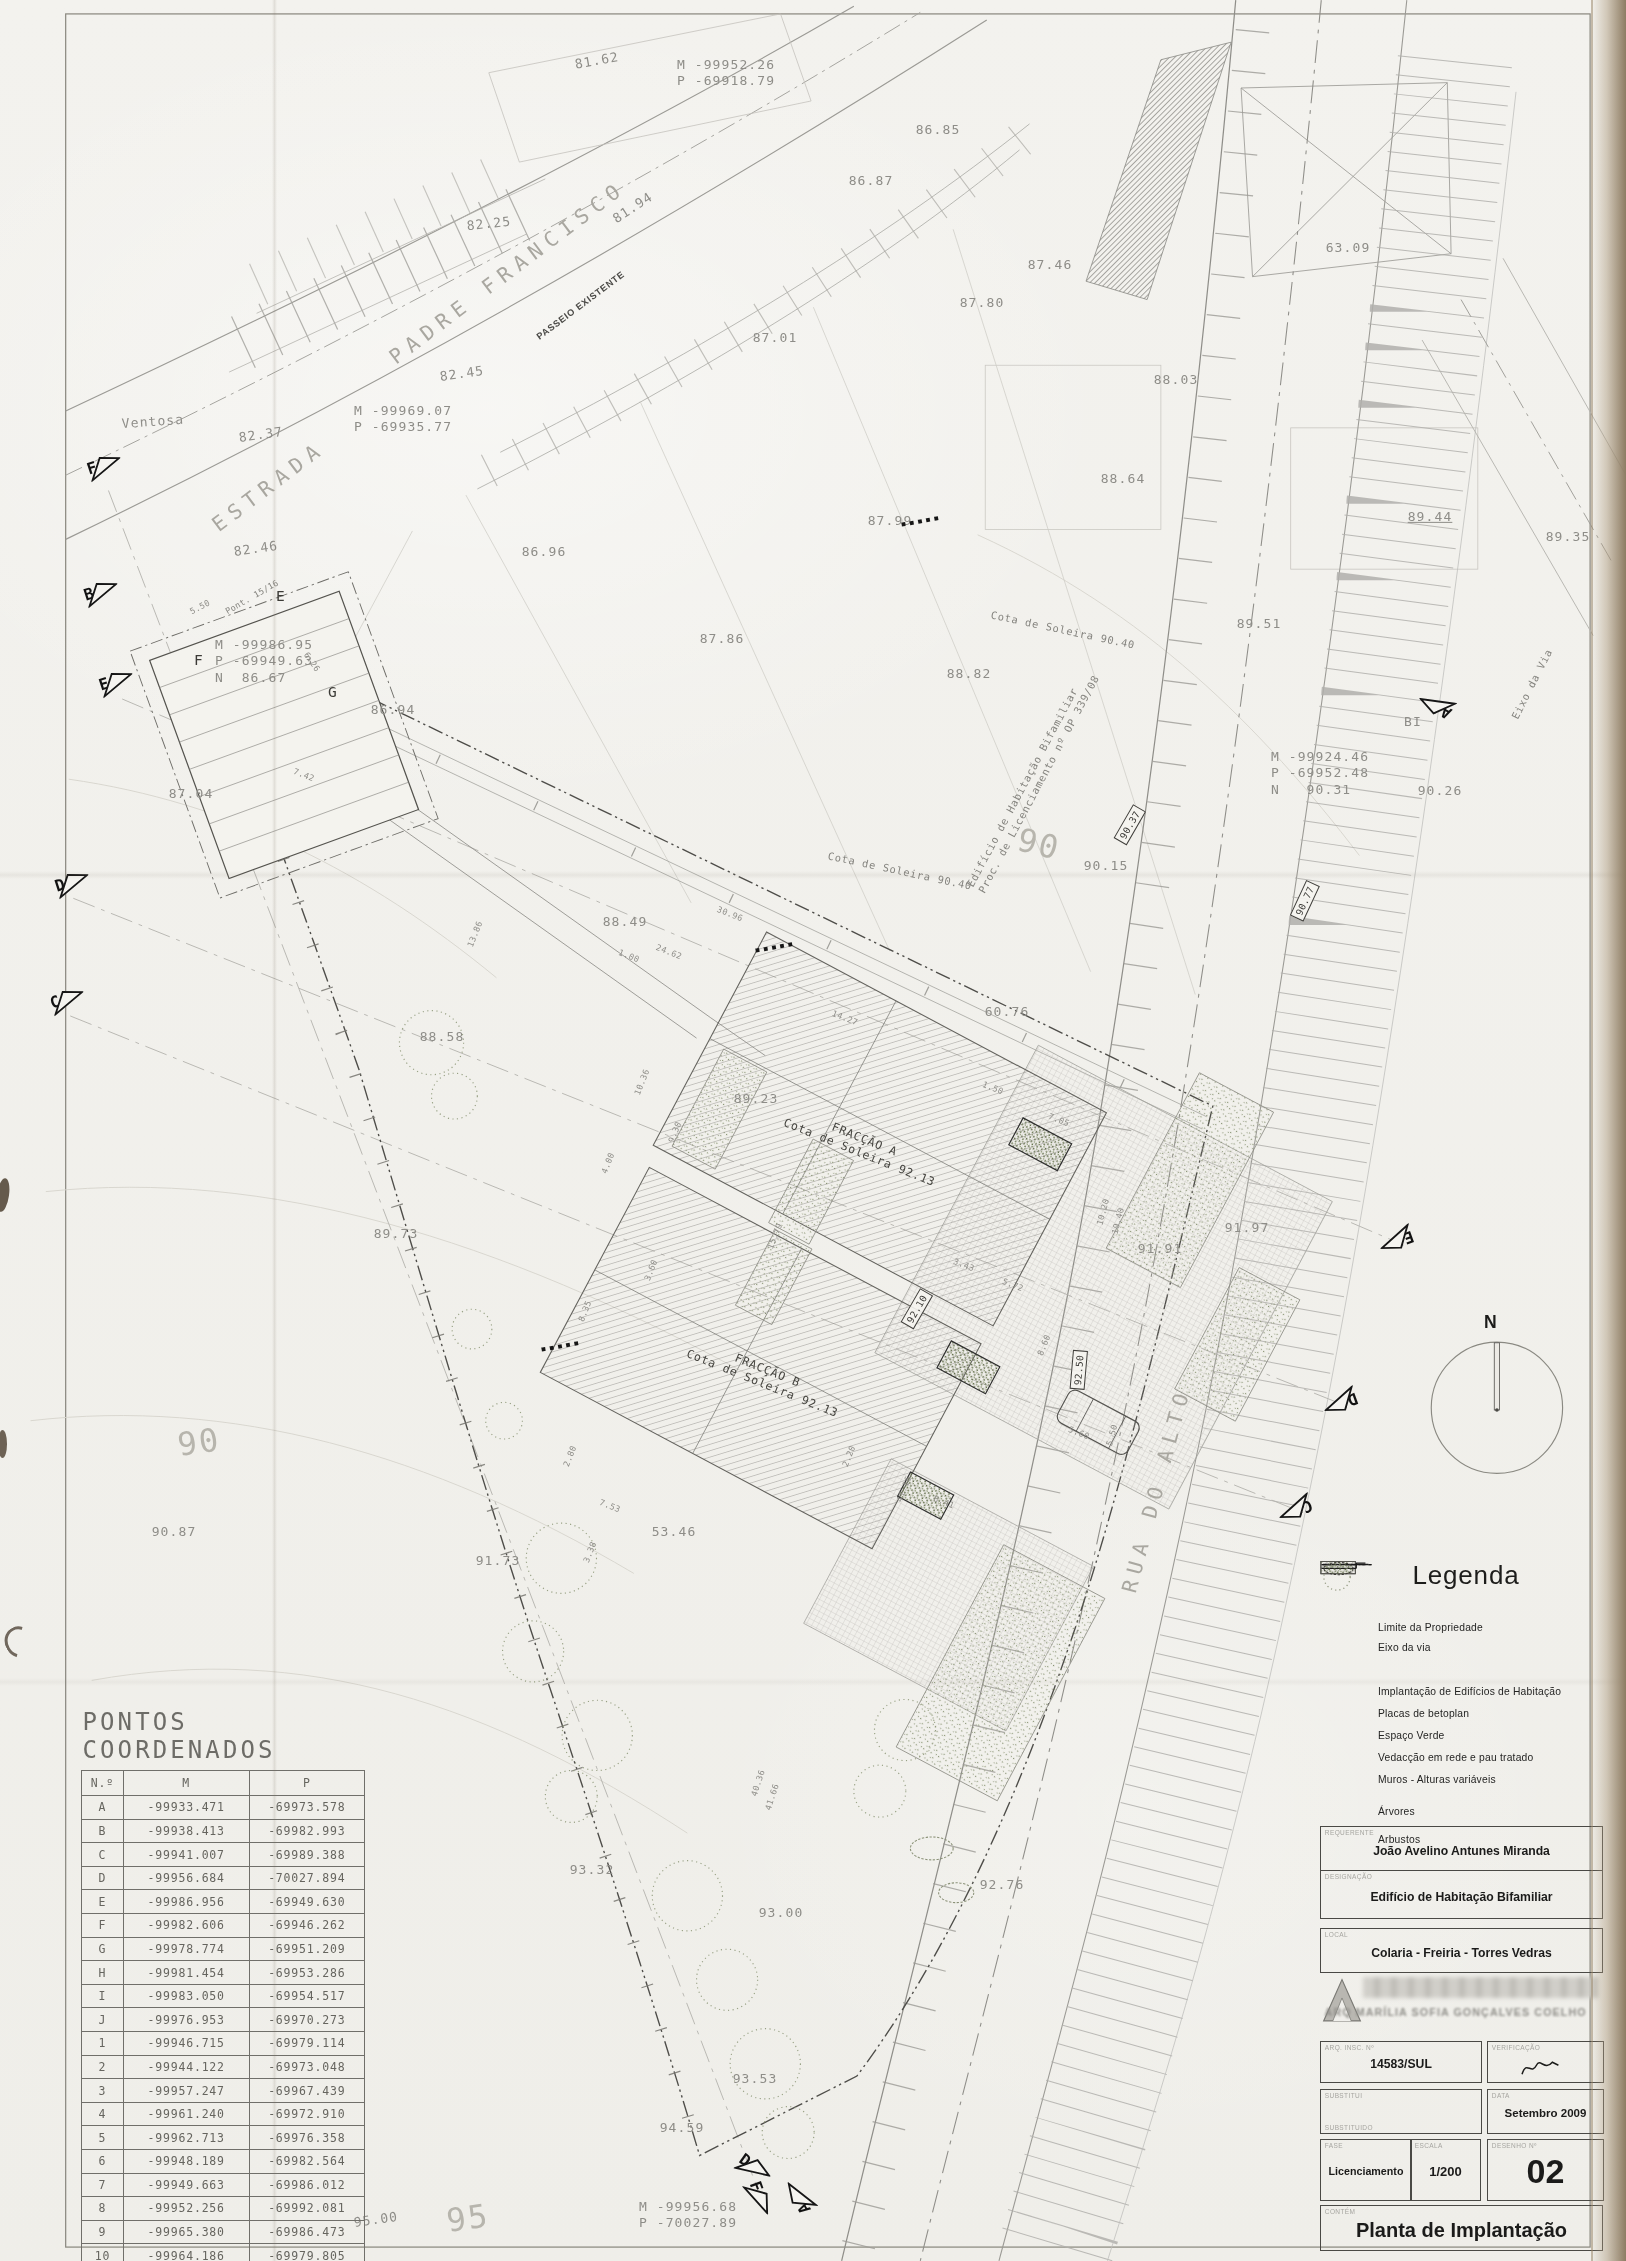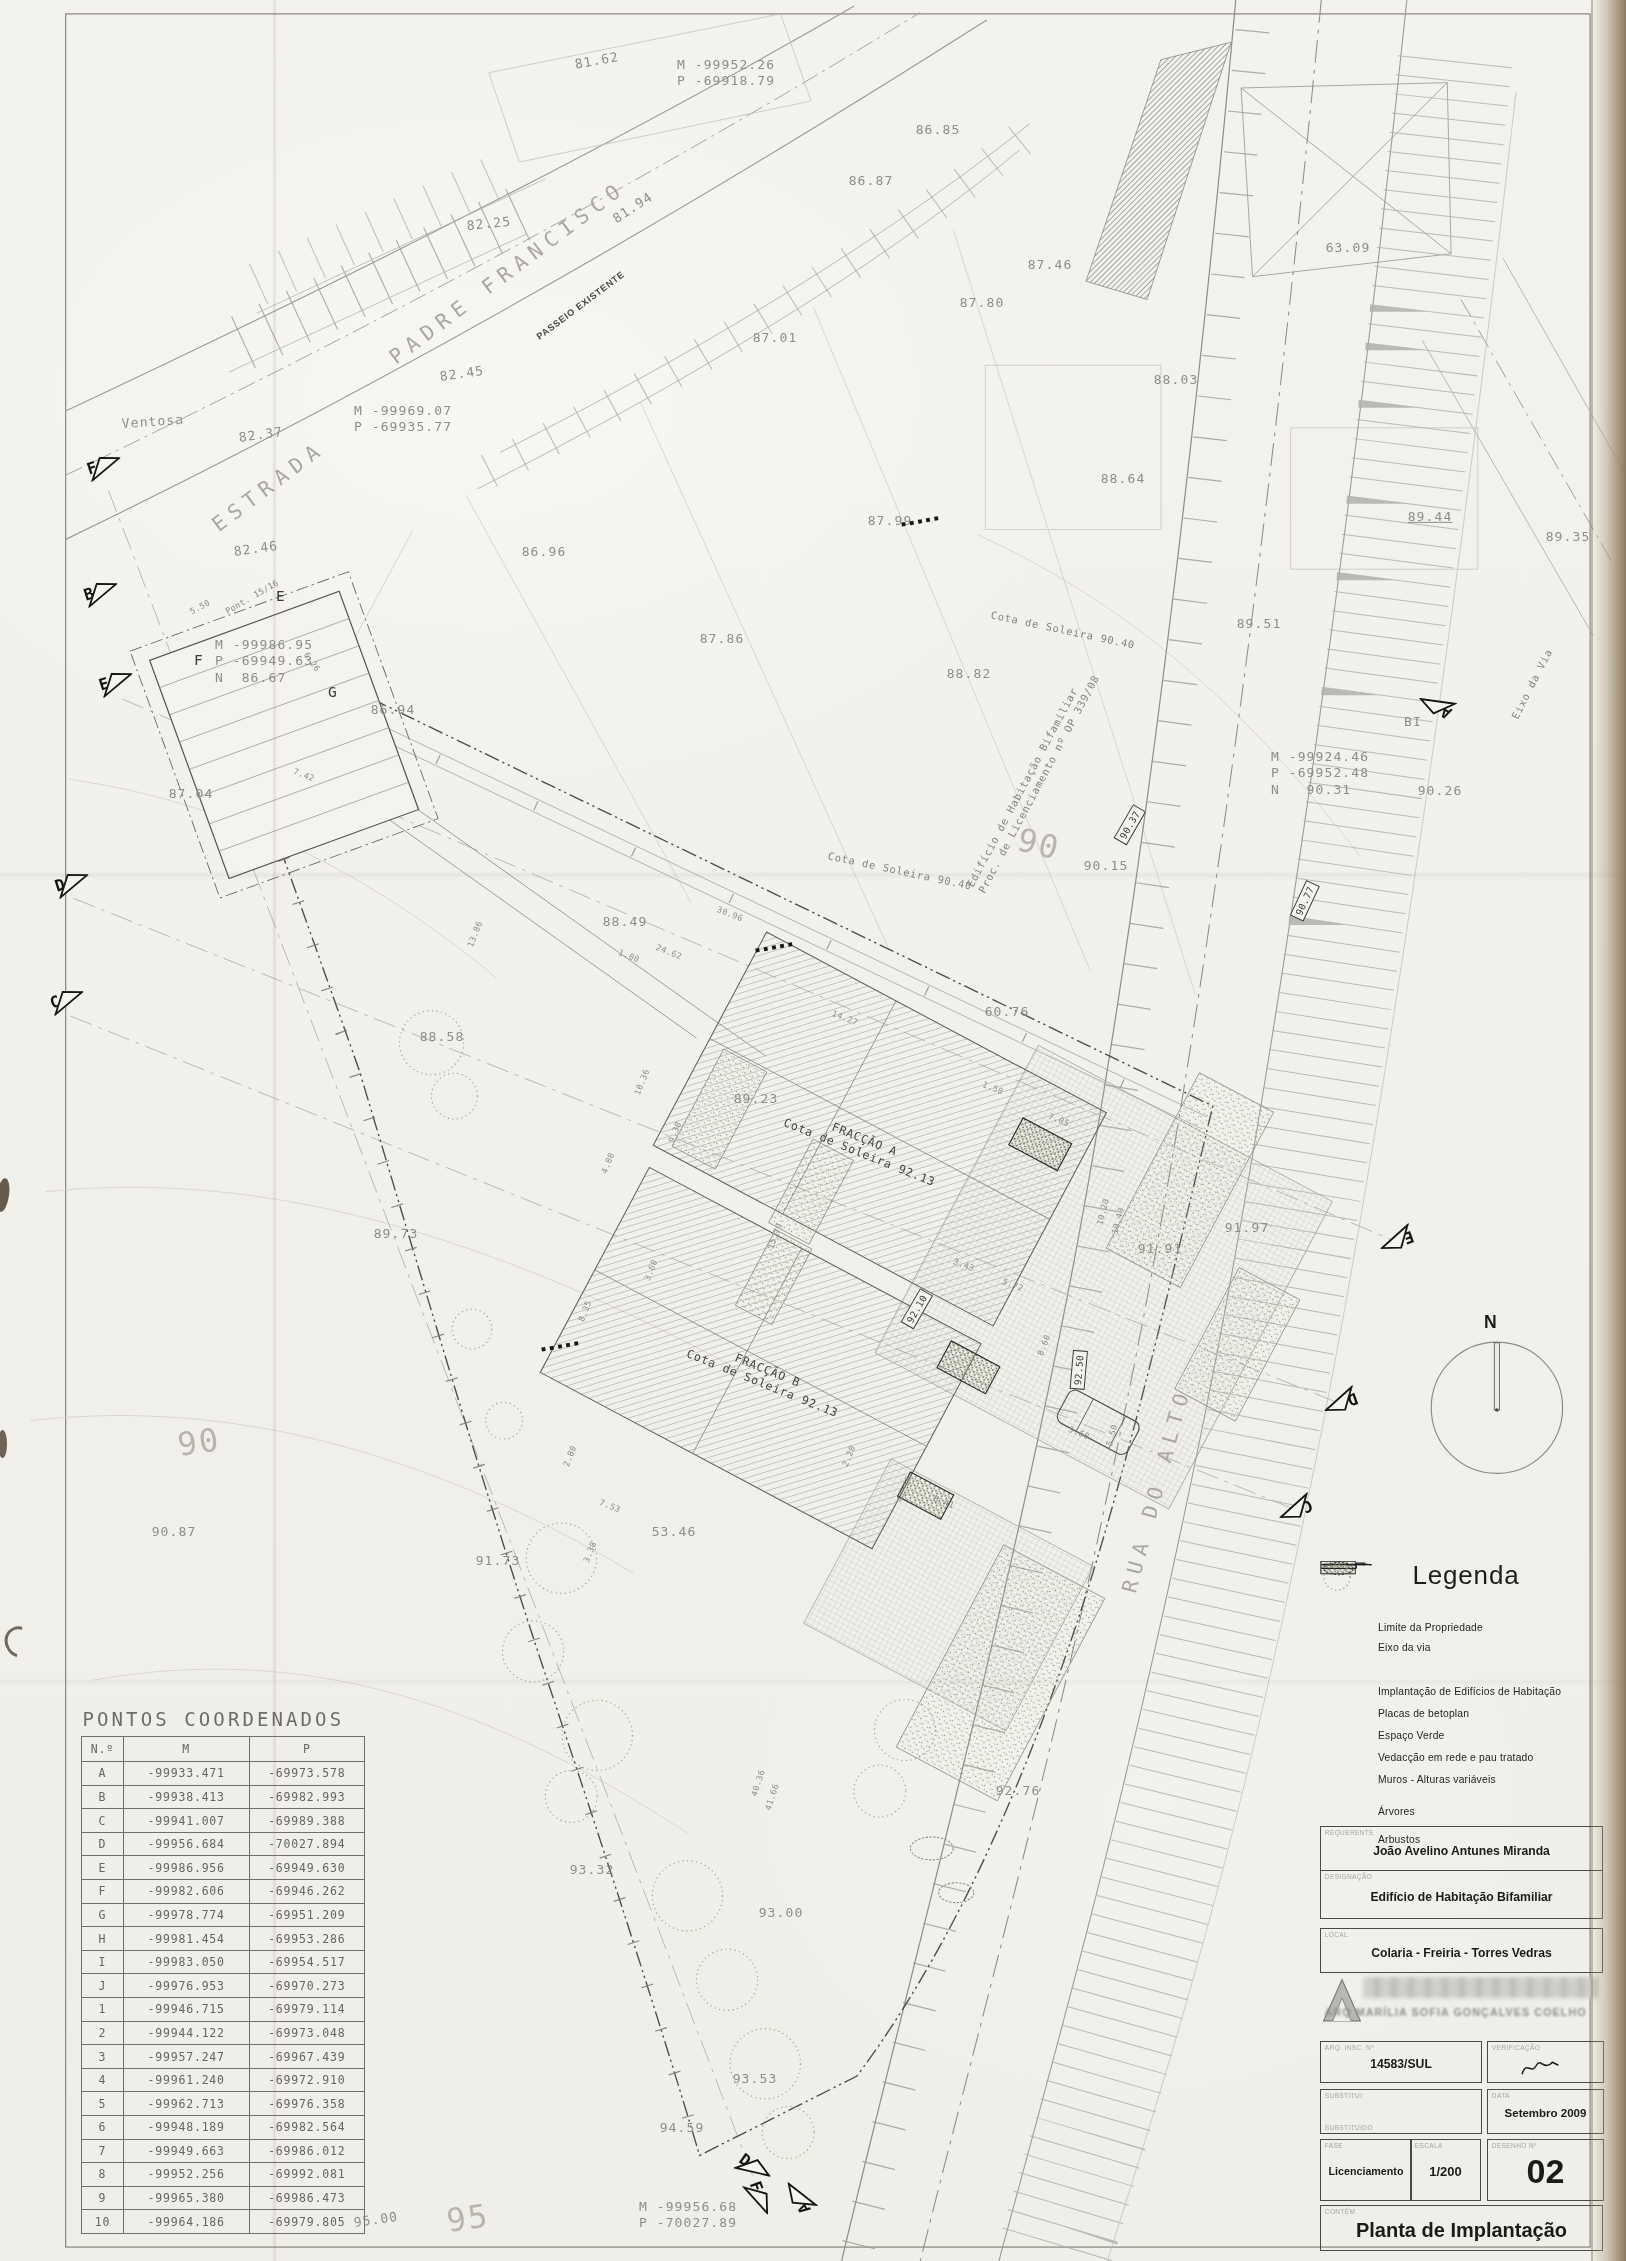--- a/index.html
+++ b/index.html
@@ -34,21 +34,21 @@
   .plan-label.frac{font-size:11.5px;letter-spacing:0.8px;color:#45443f;text-align:center;}
   .plan-label.corner{font-size:14.5px;color:#3c3b37;}
   .plan-label.boxed{font-size:9.5px;color:#3a3935;border:1px solid #403f3b;background:rgba(245,244,240,.9);padding:0.8px 3.1px;letter-spacing:0.4px;}
   .plan-label.ticks{font-size:10px;letter-spacing:2.3px;color:#161616;}
   .plan-label.northn{font-size:17.6px;font-weight:bold;color:#1c1c1a;font-family:"Liberation Sans",sans-serif;}
   
   .marker{position:absolute;display:flex;align-items:center;gap:1.5px;}
   .m-letter{font-size:16px;font-weight:bold;color:#121212;font-family:"DejaVu Sans Mono",monospace;}
   
   .points-panel{position:absolute;left:81px;top:1708px;width:284px;}
-  .points-title{font-size:19px;letter-spacing:3.1px;color:#6d6c67;margin:0 0 6.1px 1.5px;}
+  .points-title{font-size:24px;letter-spacing:3.1px;color:#6d6c67;margin:0 0 6.1px 1.5px;}
   .points-table{border-collapse:collapse;width:100%;}
   .points-table th,.points-table td{border:1px solid #706f6a;color:#66655f;font-size:11.5px;
     font-weight:normal;height:20.6px;text-align:center;letter-spacing:0.8px;}
   .points-table th{height:22px;}
   .c0{width:40px;} .c1{width:126px;} .c2{width:115px;}
   
   .legend{position:absolute;left:1320px;top:1560px;width:292px;}
   .legend-title{font-family:"Liberation Sans",sans-serif;font-size:26px;color:#1d1d1b;text-align:center;margin:0 0 26px 0;letter-spacing:0.8px;}
   .legend-item{display:flex;align-items:center;min-height:20.6px;}
   .legend-sw{width:58px;display:flex;justify-content:center;align-items:center;flex:none;}
@@ -315,21 +315,21 @@
       <div class="plan-label street" style="left: 1157px; top: 1490px; transform: translate(-50%, -50%) rotate(-75deg);">RUA DO ALTO</div>
       <div class="plan-label lbl" style="left: 396px; top: 1234px; transform: translate(-50%, -50%) rotate(0deg);">89.73</div>
       <div class="plan-label contour" style="left: 199px; top: 1442px; transform: translate(-50%, -50%) rotate(-8deg);">90</div>
       <div class="plan-label lbl" style="left: 174px; top: 1532px; transform: translate(-50%, -50%) rotate(0deg);">90.87</div>
       <div class="plan-label lbl" style="left: 674px; top: 1532px; transform: translate(-50%, -50%) rotate(0deg);">53.46</div>
       <div class="plan-label lbl" style="left: 498px; top: 1561px; transform: translate(-50%, -50%) rotate(0deg);">91.73</div>
       <div class="plan-label frac" style="left: 862px; top: 1146px; transform: translate(-50%, -50%) rotate(22deg);">FRACÇÃO A
 Cota de Soleira 92.13</div>
       <div class="plan-label frac" style="left: 765px; top: 1377px; transform: translate(-50%, -50%) rotate(22deg);">FRACÇÃO B
 Cota de Soleira 92.13</div>
-      <div class="plan-label lbl" style="left: 1002px; top: 1791px; transform: translate(-50%, -50%) rotate(0deg); margin-left: 16px;">92.76</div>
+      <div class="plan-label lbl" style="left: 1002px; top: 1885px; transform: translate(-50%, -50%) rotate(0deg);">92.76</div>
       <div class="plan-label lbl" style="left: 592px; top: 1870px; transform: translate(-50%, -50%) rotate(0deg);">93.32</div>
       <div class="plan-label lbl" style="left: 781px; top: 1913px; transform: translate(-50%, -50%) rotate(0deg);">93.00</div>
       <div class="plan-label lbl" style="left: 755px; top: 2079px; transform: translate(-50%, -50%) rotate(0deg);">93.53</div>
       <div class="plan-label lbl" style="left: 682px; top: 2128px; transform: translate(-50%, -50%) rotate(0deg);">94.59</div>
       <div class="plan-label lbl" style="left: 688px; top: 2215px; transform: translate(-50%, -50%) rotate(0deg);">M -99956.68
 P -70027.89</div>
       <div class="plan-label lbl" style="left: 376px; top: 2220px; transform: translate(-50%, -50%) rotate(-8deg);">95.00</div>
       <div class="plan-label contour" style="left: 468px; top: 2218px; transform: translate(-50%, -50%) rotate(-8deg);">95</div>
       <div class="plan-label dim" style="left: 758px; top: 1783px; transform: translate(-50%, -50%) rotate(-72deg);">40.36</div>
       <div class="plan-label dim" style="left: 772px; top: 1797px; transform: translate(-50%, -50%) rotate(-72deg);">41.66</div>

